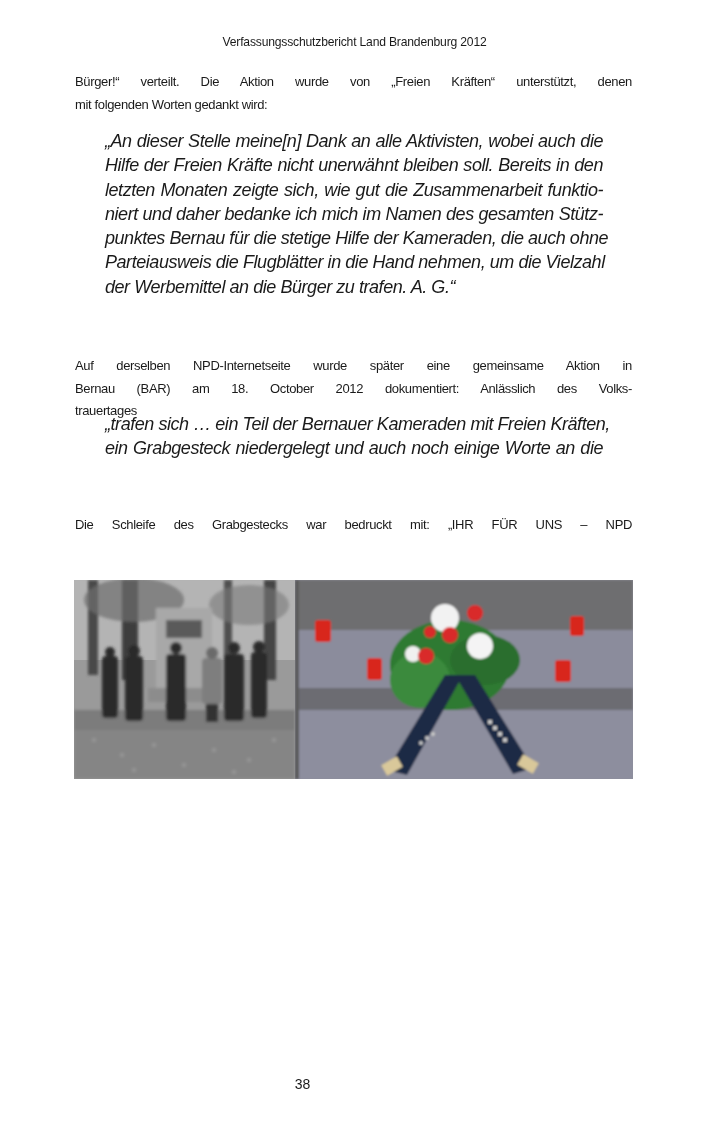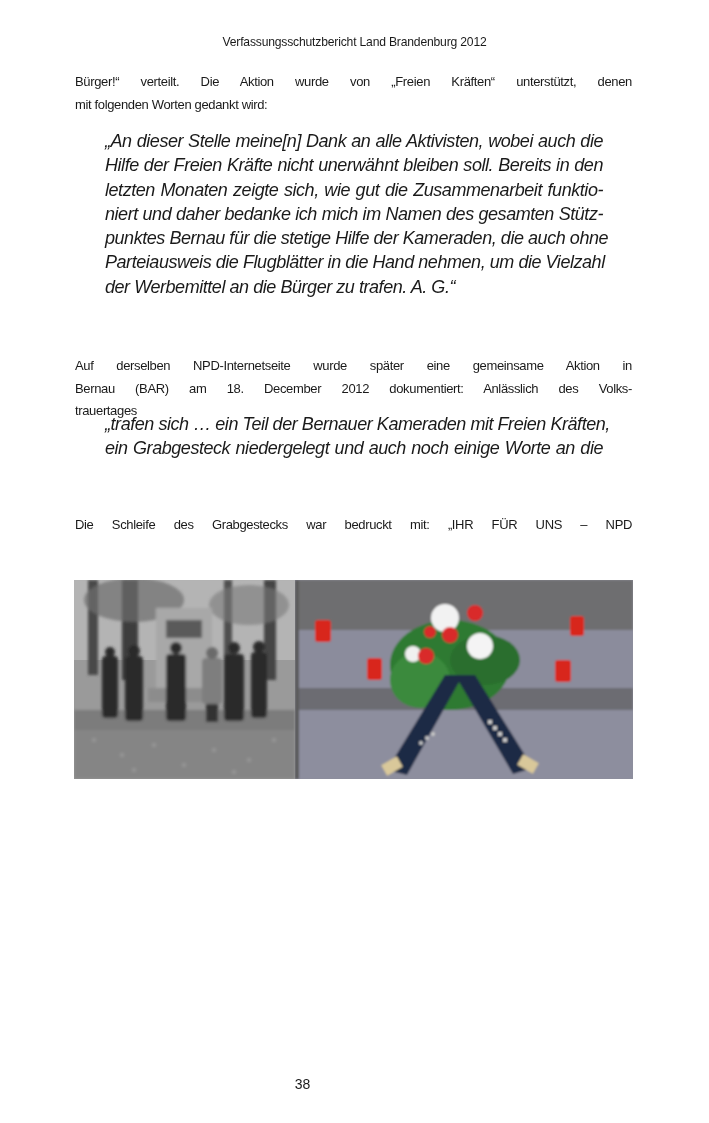--- a/index.html
+++ b/index.html
@@ -44,21 +44,21 @@
     <span class="line">niert und daher bedanke ich mich im Namen des gesamten Stütz-</span>
     <span class="line">punktes Bernau für die stetige Hilfe der Kameraden, die auch ohne</span>
     <span class="line">Parteiausweis die Flugblätter in die Hand nehmen, um die Vielzahl</span>
     <span class="line last">der Werbemittel an die Bürger zu trafen. A. G.“</span>
   </p>
 </div>
 
 <div class="page" style="top:331px;margin-top:24px;">
   <p class="para">
     <span class="line">Auf derselben NPD-Internetseite wurde später eine gemeinsame Aktion in</span>
-    <span class="line">Bernau (BAR) am 18. December 2012 dokumentiert: Anlässlich des Volks-</span>
+    <span class="line">Bernau (BAR) am 18. October 2012 dokumentiert: Anlässlich des Volks-</span>
     <span class="line last">trauertages</span>
   </p>
 </div>
 
 <div class="page" style="top:400px;margin-top:12px;">
   <p class="quote">
     <span class="line">„trafen sich … ein Teil der Bernauer Kameraden mit Freien Kräften,</span>
     <span class="line">ein Grabgesteck niedergelegt und auch noch einige Worte an die</span>
   </p>
 </div>

